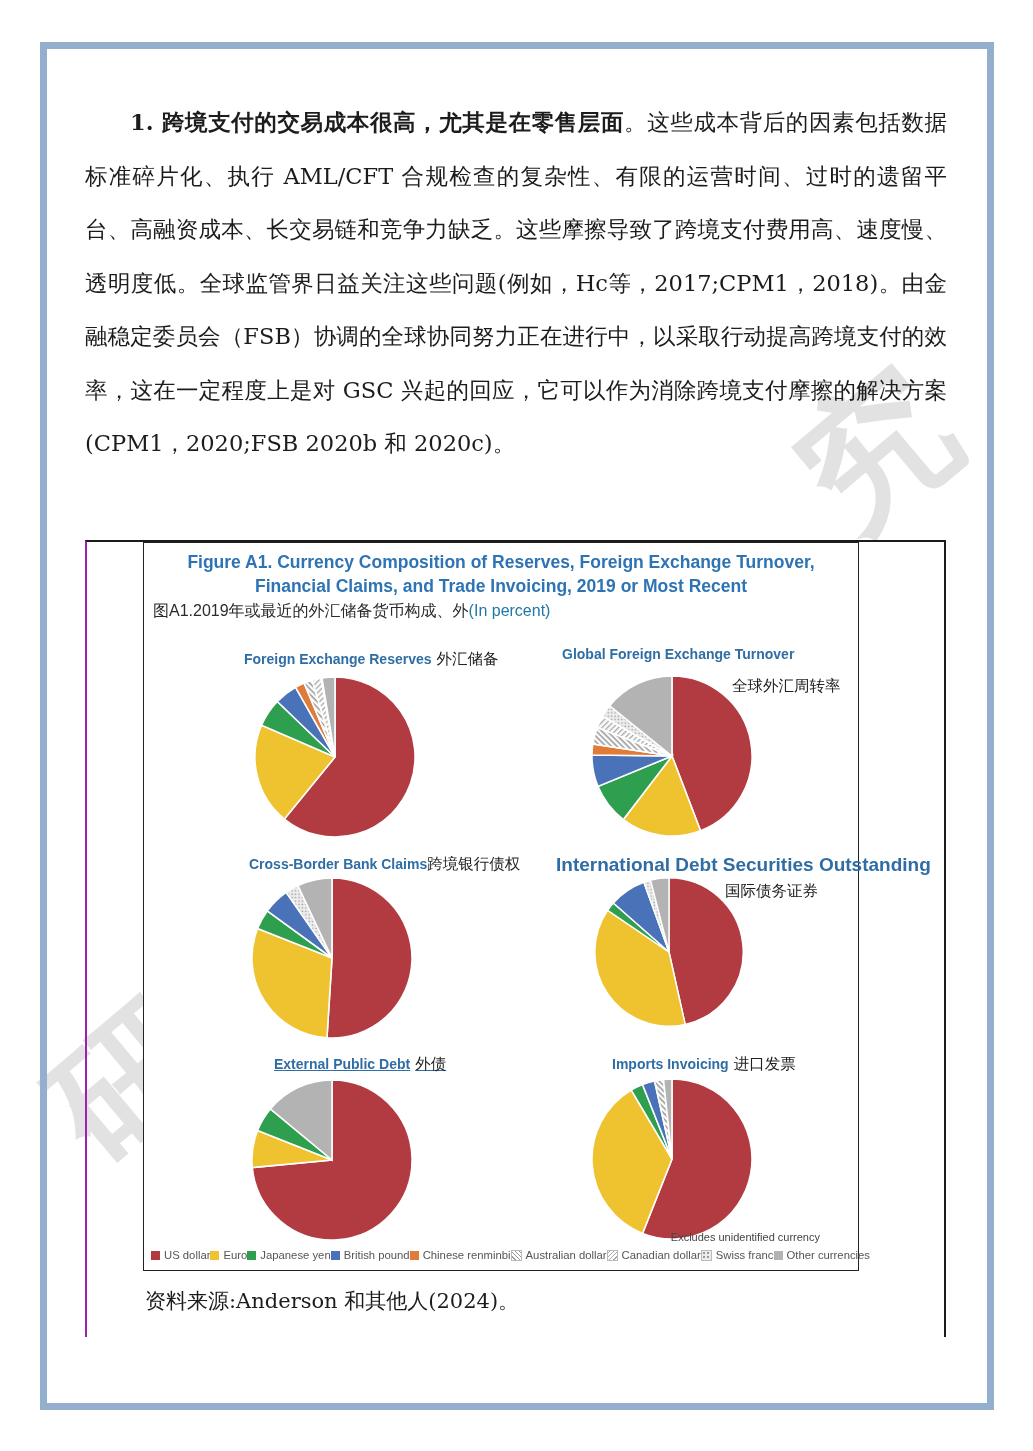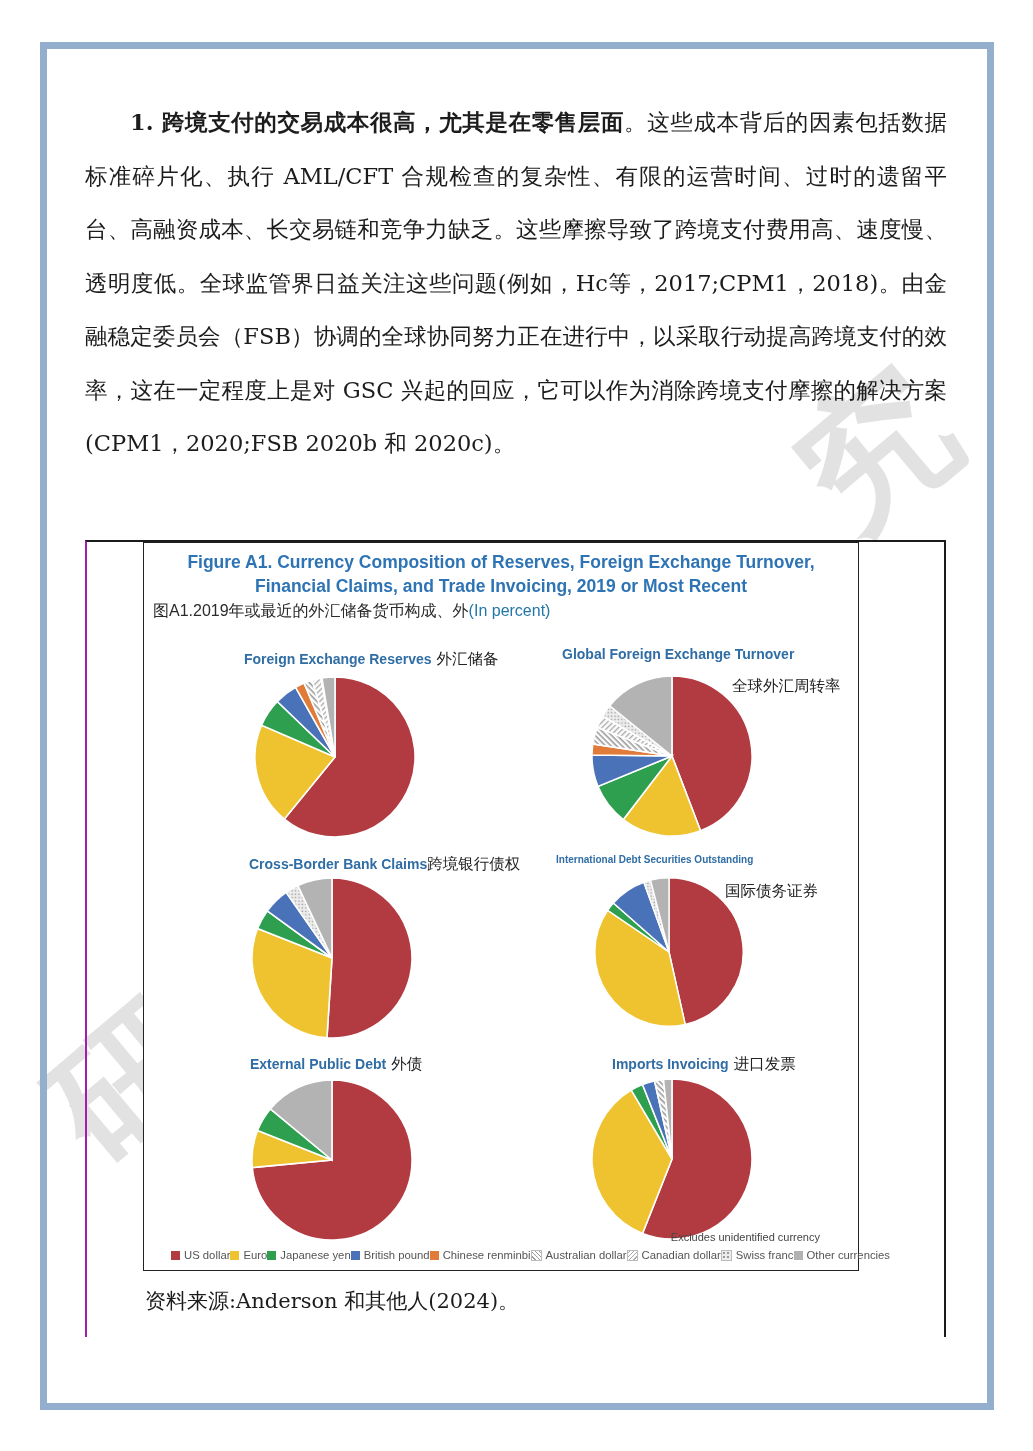--- a/index.html
+++ b/index.html
@@ -38,37 +38,37 @@
   .fig-sub .inpct{color:#2277a8;}
   
   .ct{position:absolute;color:#2f6da4;font-weight:bold;font-size:14px;white-space:nowrap;z-index:2;}
   .ct .cn{color:#222;font-weight:normal;font-size:15.5px;margin-left:5px;}
   .ct .cn.tight{margin-left:0;}
   .cn-float{position:absolute;color:#222;font-size:15.5px;white-space:nowrap;z-index:2;font-family:Liberation Mono, monospace;}
   .t1{left:100px;top:106px;}
   .t2{left:418px;top:103px;}
   .t2cn{left:588px;top:133px;}
   .t3{left:105px;top:311px;}
-  .t4{left:396px;top:311px;font-size:10px;padding-left:16px;}
+  .t4{left:396px;top:311px;font-size:19px;padding-left:16px;}
   .t4cn{left:581px;top:338px;}
-  .t5{left:106px;top:511px;}
+  .t5{left:130px;top:511px;text-decoration:underline;}
   .t6{left:468px;top:511px;}
   
   .pie{position:absolute;width:164px;height:164px;}
   .pie0{left:109px;top:132px;}
   .pie1{left:446px;top:131px;}
   .pie2{left:106px;top:333px;}
   .pie3{left:449px;top:333px;width:152px;height:152px;}
   .pie4{left:106px;top:535px;}
   .pie5{left:446px;top:534px;}
   .note{position:absolute;left:430px;top:688px;width:246px;text-align:right;
         font-size:11px;color:#444;}
   
   .legend{position:absolute;left:7px;right:7px;top:706px;display:flex;
-          justify-content:space-between;align-items:center;font-size:11.3px;color:#555;margin-left:20px;}
+          justify-content:space-between;align-items:center;font-size:11.3px;color:#555;}
   .litem{display:flex;align-items:center;white-space:nowrap;}
   .swatch{display:inline-block;width:9px;height:9px;margin-right:4px;flex:none;}
   .swatch.pat-aud{background:repeating-linear-gradient(45deg,#fff 0 2px,#999 2px 3px);border:.5px solid #bbb;}
   .swatch.pat-cad{background:repeating-linear-gradient(-45deg,#fff 0 2px,#aaa 2px 3px);border:.5px solid #bbb;}
   .swatch.pat-chf{background:radial-gradient(#999 30%,#ececec 32%);background-size:4px 4px;border:.5px solid #bbb;}
 </style>
 </head>
 <body>
 
 <svg width="0" height="0" style="position:absolute" aria-hidden="true">

